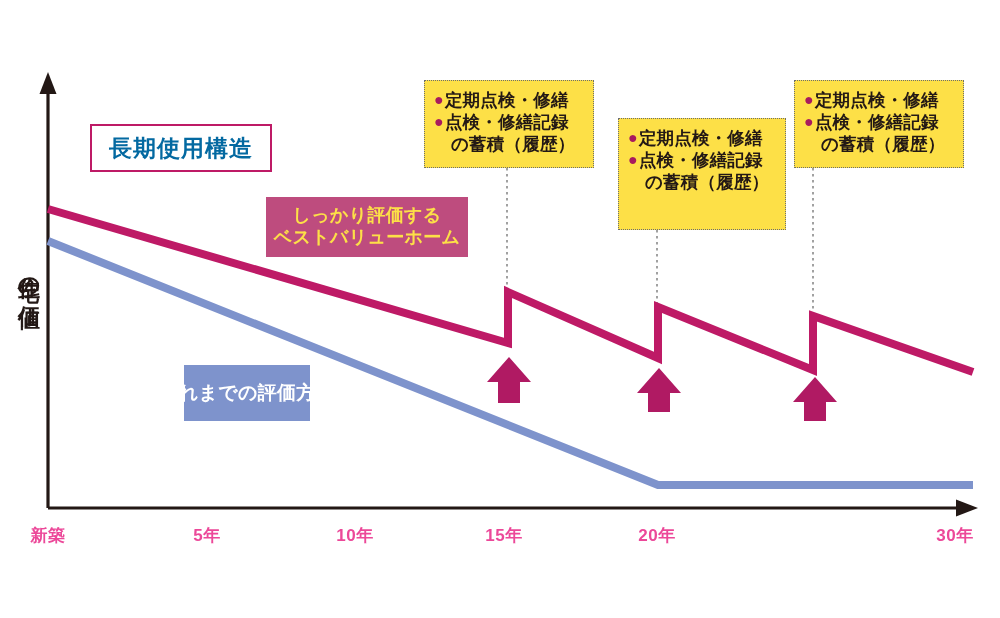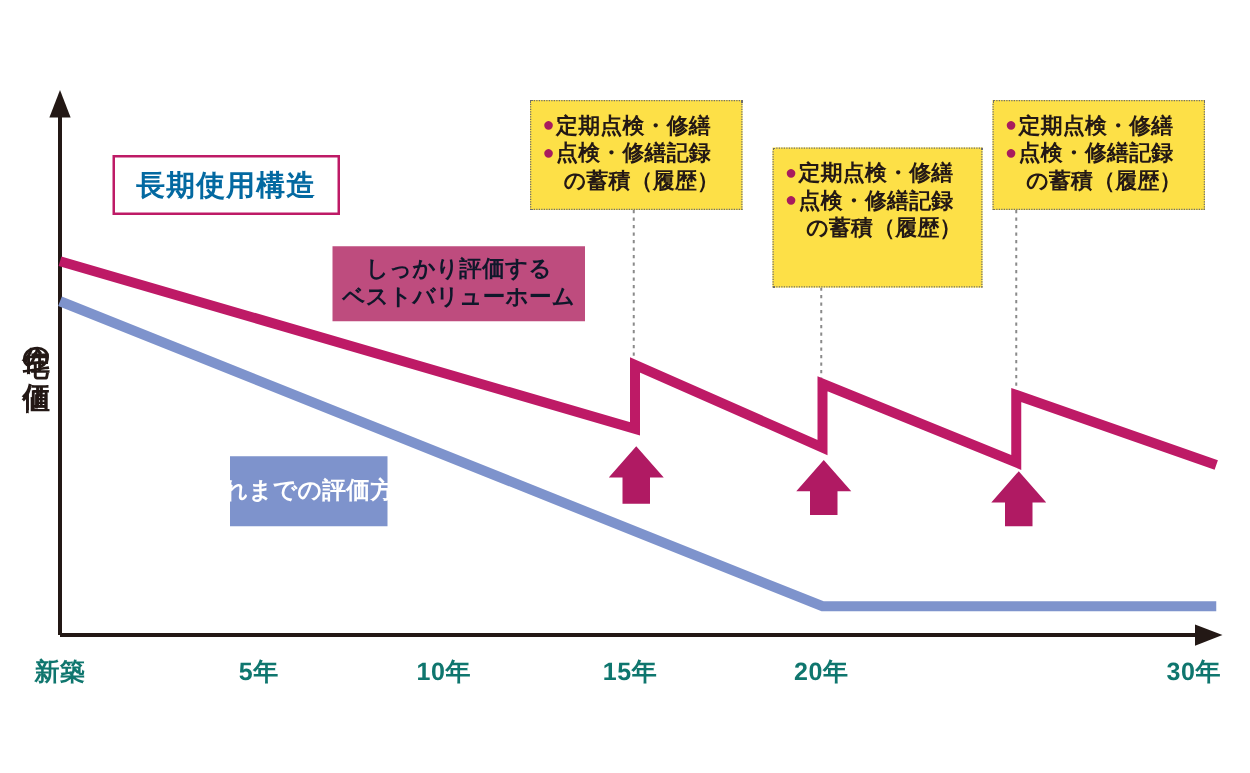--- a/index.html
+++ b/index.html
@@ -25,23 +25,23 @@
   .svg-layer {
     position: absolute;
     left: 0; top: 0;
     width: 1000px;
     height: 618px;
   }
 
   
   .xtick {
     position: absolute;
-    font-size: 20px;
-    font-weight: 700;
-    color: #0f766e;
+    font-size: 17px;
+    font-weight: 700;
+    color: #ec4899;
     letter-spacing: 0.5px;
     white-space: nowrap;
     transform: translateX(-50%);
   }
 
   
   #y-axis-title {
     position: absolute;
     left: 6px;
     top: 196px;
@@ -89,21 +89,21 @@
     box-sizing: border-box;
     display: flex;
     flex-direction: column;
     align-items: center;
     justify-content: center;
     line-height: 1.22;
   }
   #best-value-callout .ln {
     font-size: 18px;
     font-weight: 700;
-    color: #0f172a;
+    color: #fde047;
     white-space: nowrap;
     letter-spacing: 0.3px;
   }
 
   
   #previous-method-callout {
     position: absolute;
     left: 184px;
     top: 365px;
     width: 126px;

